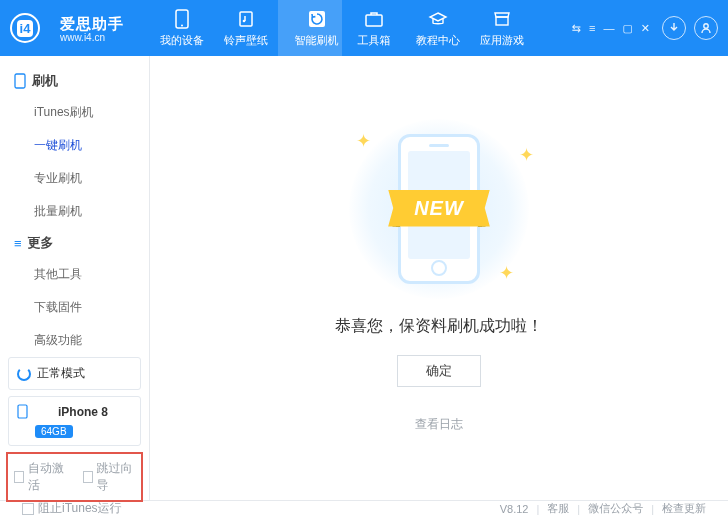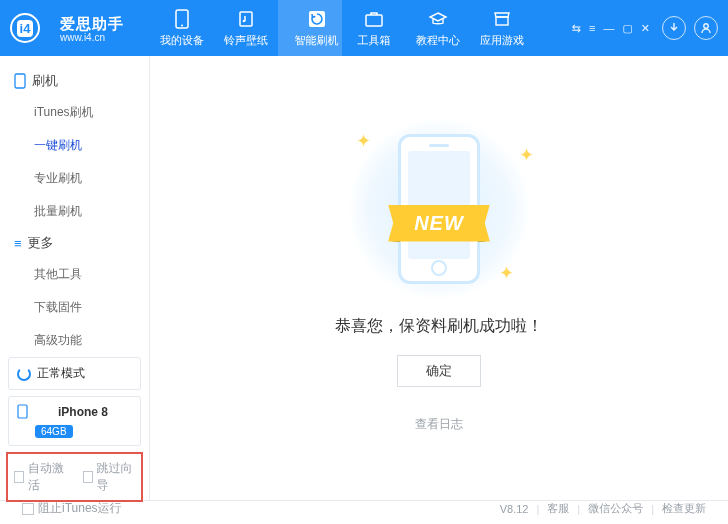--- a/index.html
+++ b/index.html
@@ -18,21 +18,21 @@
   .tab { width: 64px; display:flex; flex-direction:column; align-items:center; justify-content:center; gap:4px; cursor:pointer; font-size:11px;text-align:right; }
   .tab .ico { width:20px; height:20px; display:flex; align-items:center; justify-content:center; }
   .tab.active { background: rgba(255,255,255,.18); padding-left: 13px; }
   .header-right { margin-left:auto; display:flex; align-items:center; gap:8px; }
   .win-btns { display:flex; gap:8px; font-size:11px; opacity:.9; margin-right:4px; }
   .circ-btn { width:24px; height:24px; border:1.5px solid rgba(255,255,255,.85); border-radius:50%; display:flex; align-items:center; justify-content:center; opacity:.9; }
 
   
   .body { display:flex; height: calc(100% - 56px - 24px); }
   .sidebar { width:150px; border-right:1px solid #e6e9ed; padding:10px 0 6px; display:flex; flex-direction:column; }
-  .sec-head { display:flex; align-items:center; gap:6px; padding:6px 14px; color:#444; font-size:13px; }
+  .sec-head { display:flex; align-items:center; gap:6px; padding:6px 14px; color:#444; font-size:13px;font-weight:bold; }
   .sec-head .dash,.sec-head .lines { color:#1e8cf8; }
   .side-item { padding:8px 14px 8px 34px; font-size:12px; color:#666; cursor:pointer; }
   .side-item.active { color:#1d4ed8; }
 
   .side-bottom { margin-top:auto; }
   .mode-box, .device-box { margin:0 8px 6px; border:1px solid #e3e8ee; border-radius:3px; padding:7px 8px; display:flex; align-items:center; gap:6px; font-size:12px; color:#333; }
   .device-box { flex-wrap:wrap; }
   .device-box .cap { font-size:10px; background:#1e8cf8; color:#fff; border-radius:3px; padding:1px 6px; margin-left:18px; }
   .mode-loop { width:14px; height:14px; border:2px solid #1e8cf8; border-top-color:transparent; border-radius:50%; }
 
@@ -41,21 +41,21 @@
   .chk .box { width:12px; height:12px; border:1px solid #bfc6cd; background:#fff; }
 
   
   .main { flex:1; background:#fff; display:flex; flex-direction:column; align-items:center; justify-content:center; }
   .hero { width:210px; height:170px; position:relative; display:flex; align-items:center; justify-content:center; }
   .halo { position:absolute; width:180px; height:180px; border-radius:50%; background:radial-gradient(circle,#def0ff 0%,#eff8ff 55%,#fff 72%); }
   .phone { position:relative; width:82px; height:150px; background:#fff; border:3px solid #cfe9ff; border-radius:12px; }
   .phone::before { content:""; position:absolute; top:7px; left:50%; transform:translateX(-50%); width:20px; height:3px; background:#cfe9ff; border-radius:3px; }
   .phone::after { content:""; position:absolute; bottom:5px; left:50%; transform:translateX(-50%); width:12px; height:12px; border:2px solid #cfe9ff; border-radius:50%; }
   .phone .screen { position:absolute; inset:14px 7px 22px; background:#eaf5ff; border-radius:3px; }
-  .ribbon { position:absolute; top:81px; font-family:Arial; padding:7px 26px; background:#ffcc33; color:#fff; font-weight:800; font-style:italic; font-size:20px; letter-spacing:1px; clip-path: polygon(0 0,100% 0,95% 50%,100% 100%,0 100%,5% 50%); }
+  .ribbon { position:absolute; top:66px; font-family:Arial; padding:7px 26px; background:#ffcc33; color:#fff; font-weight:800; font-style:italic; font-size:20px; letter-spacing:1px; clip-path: polygon(0 0,100% 0,95% 50%,100% 100%,0 100%,5% 50%); }
   .ribbon::before,.ribbon::after{ content:""; position:absolute; bottom:-7px; border:4px solid transparent; }
   .ribbon::before{ left:4px; border-top-color:#caa219; border-right-color:#caa219;}
   .ribbon::after{ right:4px; border-top-color:#caa219; border-left-color:#caa219;}
   .spark { position:absolute; color:#ffd85a; font-size:18px; }
   .spark.s1 { top:6px; left:22px; } .spark.s2 { top:20px; right:10px; } .spark.s3 { bottom:10px; right:30px; }
 
   .success-text { margin-top:22px; font-size:16px; color:#333;text-align:center; }
   .ok-btn { margin-top:18px; border:1px solid #d7dde3; background:#fff; padding:6px 28px; font-size:13px; color:#444; cursor:pointer; }
   .view-log { margin-top:29px; font-size:12px; color:#9aa1a9; cursor:pointer; }
 

